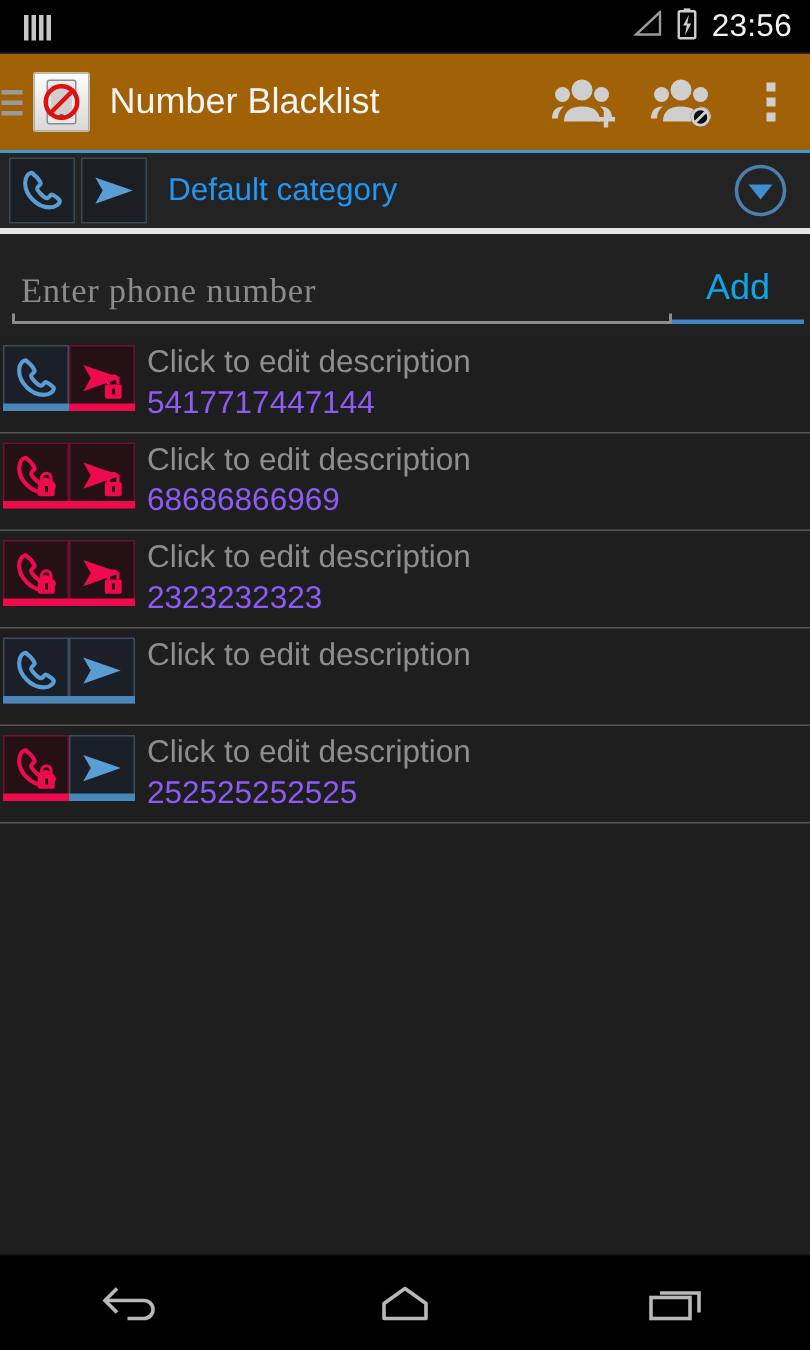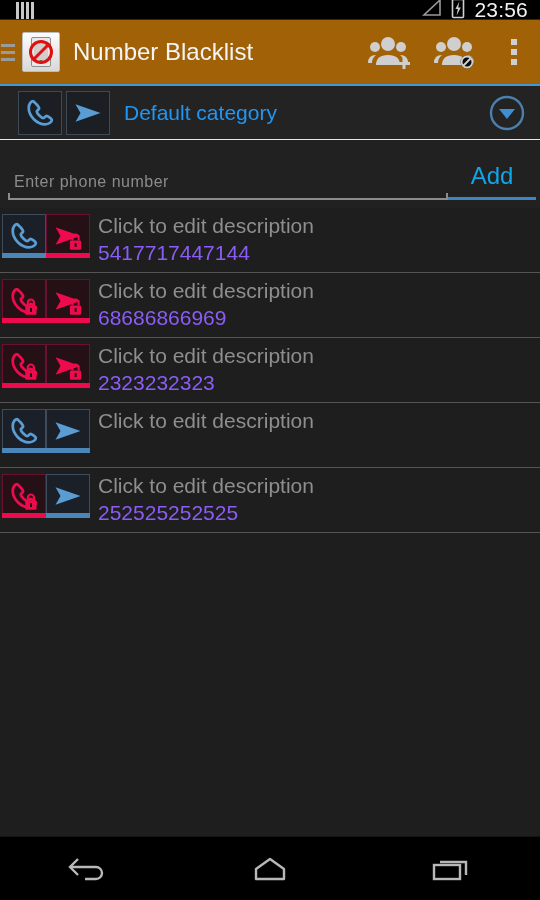--- a/index.html
+++ b/index.html
@@ -6,21 +6,21 @@
   html,body {
     width:540px; height:900px;
     background:#000;
     font-family:"Liberation Sans", sans-serif;
     overflow:hidden;
   }
   #screen { position:relative; width:540px; height:900px; background:#1e1e1e; }
 
   
   .statusbar {
-    height:20px; background:#000; display:flex; align-items:center;
+    height:36px; background:#000; display:flex; align-items:center;
     padding:0 12px 0 16px; position:relative;
   }
   .sb-left { display:flex; align-items:center; gap:6px; }
   .sb-right { margin-left:auto; display:flex; align-items:center; gap:9px; }
   .sb-bars { display:flex; gap:2px; align-items:flex-end; }
   .sb-bars i { display:block; width:3px; height:17px; background:#c7c7c7; }
   .sb-clock { color:#f2f2f2; font-size:21px; letter-spacing:.2px; }
   .statusbar-sep { position:absolute; left:0; right:0; bottom:0; height:1px; background:#2a2a2a; }
 
   
@@ -63,37 +63,37 @@
   .ab-title { color:#f4f4f4; font-size:24px; margin-left:13px; white-space:nowrap; }
   .ab-actions { margin-left:auto; display:flex; align-items:center; height:100%; }
   .ab-btn { width:66px; height:64px; display:flex; align-items:center; justify-content:center; }
   .ab-btn.overflow { width:52px; }
   .dots { display:flex; flex-direction:column; gap:4px; }
   .dots i { width:6px; height:6px; background:#cfcfcf; display:block; }
 
   
   .cat-bar {
     position:relative; height:56px; background:#232323;
-    display:flex; align-items:center; padding:0 12px 0 18px;
-    border-top:2px solid #3e9ad6; border-bottom:1px solid #e5e5e5;
+    display:flex; align-items:center; padding:0 12px 0 6px;
+    border-top:2px solid #3e9ad6; border-bottom:4px solid #e5e5e5;
   }
   .cat-icons { display:flex; gap:4px; }
   .cat-box {
     width:44px; height:44px; border:1px solid #3c4a55; background:#1b1f24;
     display:flex; align-items:center; justify-content:center;
   }
   .cat-label { color:#2196f3; font-size:21px; margin-left:14px; }
   .cat-drop { margin-left:auto; width:42px; height:42px; display:flex; align-items:center; justify-content:center; }
 
   
   .input-row { height:68px; display:flex; align-items:flex-end; background:#212121; }
   .field-wrap { flex:1; margin:0 0 8px 8px; position:relative; }
   .field-input {
     width:100%; background:transparent; border:0; outline:none;
-    color:#d946ef; font-size:16px; font-family:Liberation Sans, sans-serif;
+    color:#d946ef; font-size:23px; font-family:Liberation Serif, serif;
     padding:0 2px 7px 6px; letter-spacing:.5px;
   }
   .field-input::placeholder { color:#8b8b8b; }
   .field-underline {
     height:2px; background:#8c8c8c; position:relative;
   }
   .field-underline:before, .field-underline:after{
     content:""; position:absolute; bottom:0; width:2px; height:7px; background:#8c8c8c;
   }
   .field-underline:before{ left:0; }

